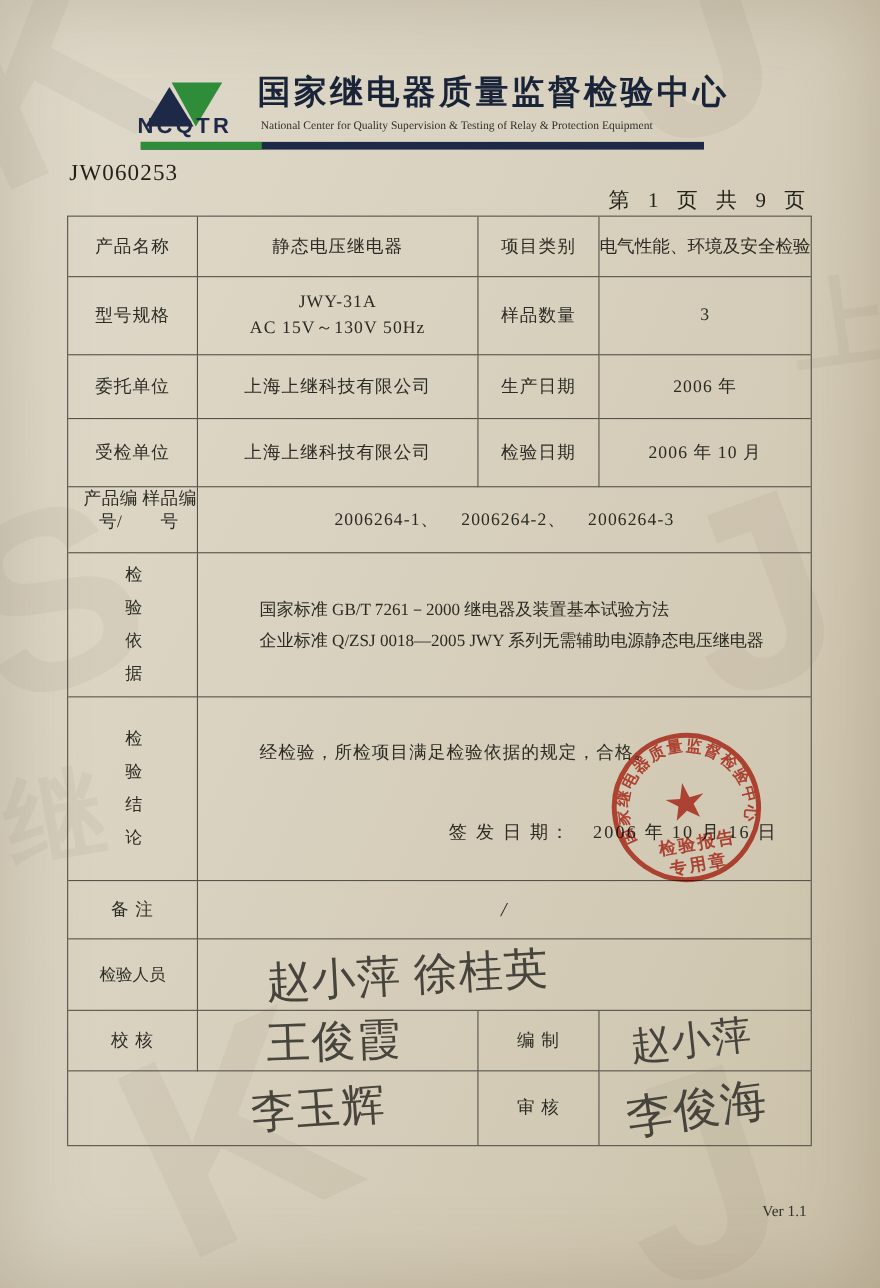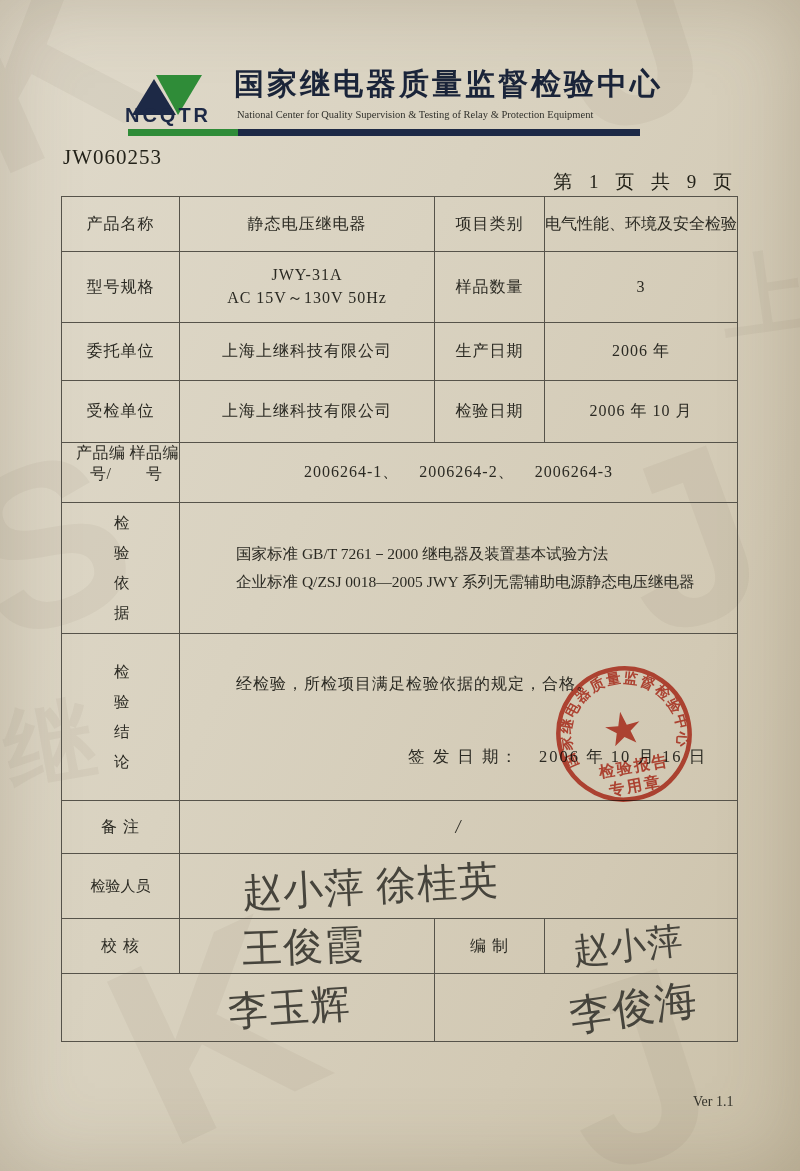--- a/index.html
+++ b/index.html
@@ -153,20 +153,21 @@
       <span class="sig" style="font-size:40px;transform:rotate(-2deg);">王俊霞</span>
     </div>
     <div class="cell lbl" style="grid-area:10/3">编 制</div>
     <div class="cell nr" style="grid-area:10/4;justify-content:flex-start;padding-left:28px;">
       <span class="sig" style="font-size:36px;transform:rotate(-6deg);">赵小萍</span>
     </div>
 
     <div class="cell nb" style="grid-area:11/2;justify-content:flex-start;padding-left:48px;">
       <span class="sig" style="font-size:40px;transform:rotate(-4deg);">李玉辉</span>
     </div>
+    <div class="cell lbl nb" style="grid-area:11/3">审 核</div>
     <div class="cell nb nr" style="grid-area:11/4;justify-content:flex-start;padding-left:24px;">
       <span class="sig" style="font-size:42px;transform:rotate(-8deg);">李俊海</span>
     </div>
   </div>
 
   <svg class="seal" viewBox="0 0 160 160">
     <circle cx="80" cy="80" r="61" fill="none" stroke="#cc4434" stroke-width="4.2"></circle>
     <defs>
       <path id="sealArc" d="M 34,102 A 50,50 0 1 1 126,102" fill="none"></path>
     </defs>

